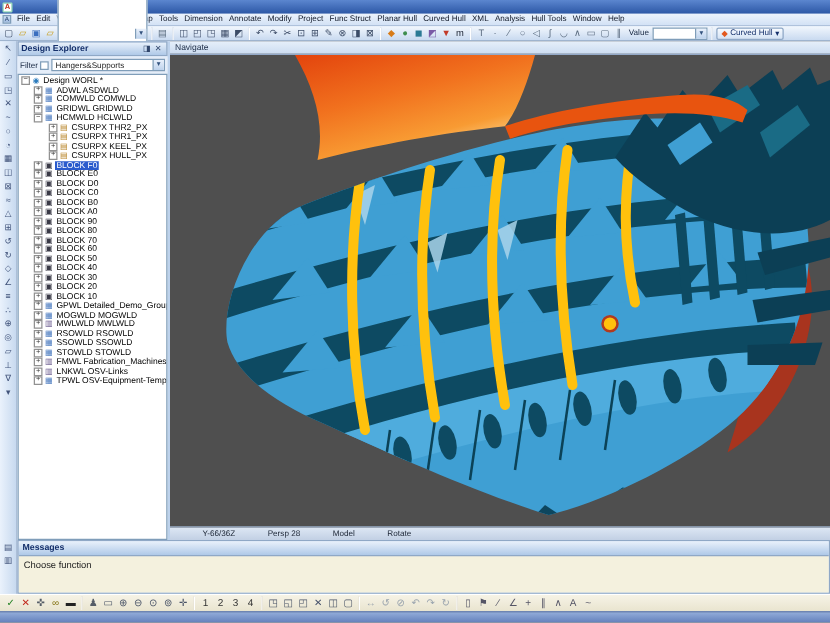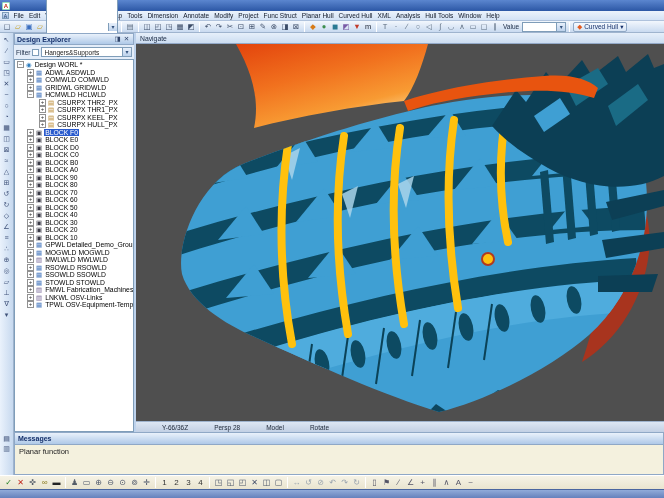--- a/index.html
+++ b/index.html
@@ -528,21 +528,21 @@
 <div class="lowerrow">
   <div class="vtool2">
 
   <span class="tbi" style="font-size:7px;color:#41537A;">▤</span>
       <span class="tbi" style="font-size:7px;color:#41537A;">▥</span>
     </div>
   <div class="messages">
     <div class="mheader">
       <span class="mtitle">Messages</span>
     </div>
-    <div class="mbody">Planar function</div>
+    <div class="mbody">Choose function</div>
   </div>
 </div>
 
 <div class="btoolbar">
   <div class="tbgroup">
 
   <span class="tbi" style="color: rgb(31, 127, 31);">✓</span>
       <span class="tbi" style="color: rgb(193, 39, 27);">✕</span>
       <span class="tbi" style="color: rgb(85, 93, 104);">✜</span>
       <span class="tbi" style="color: rgb(138, 122, 31);">∞</span>

